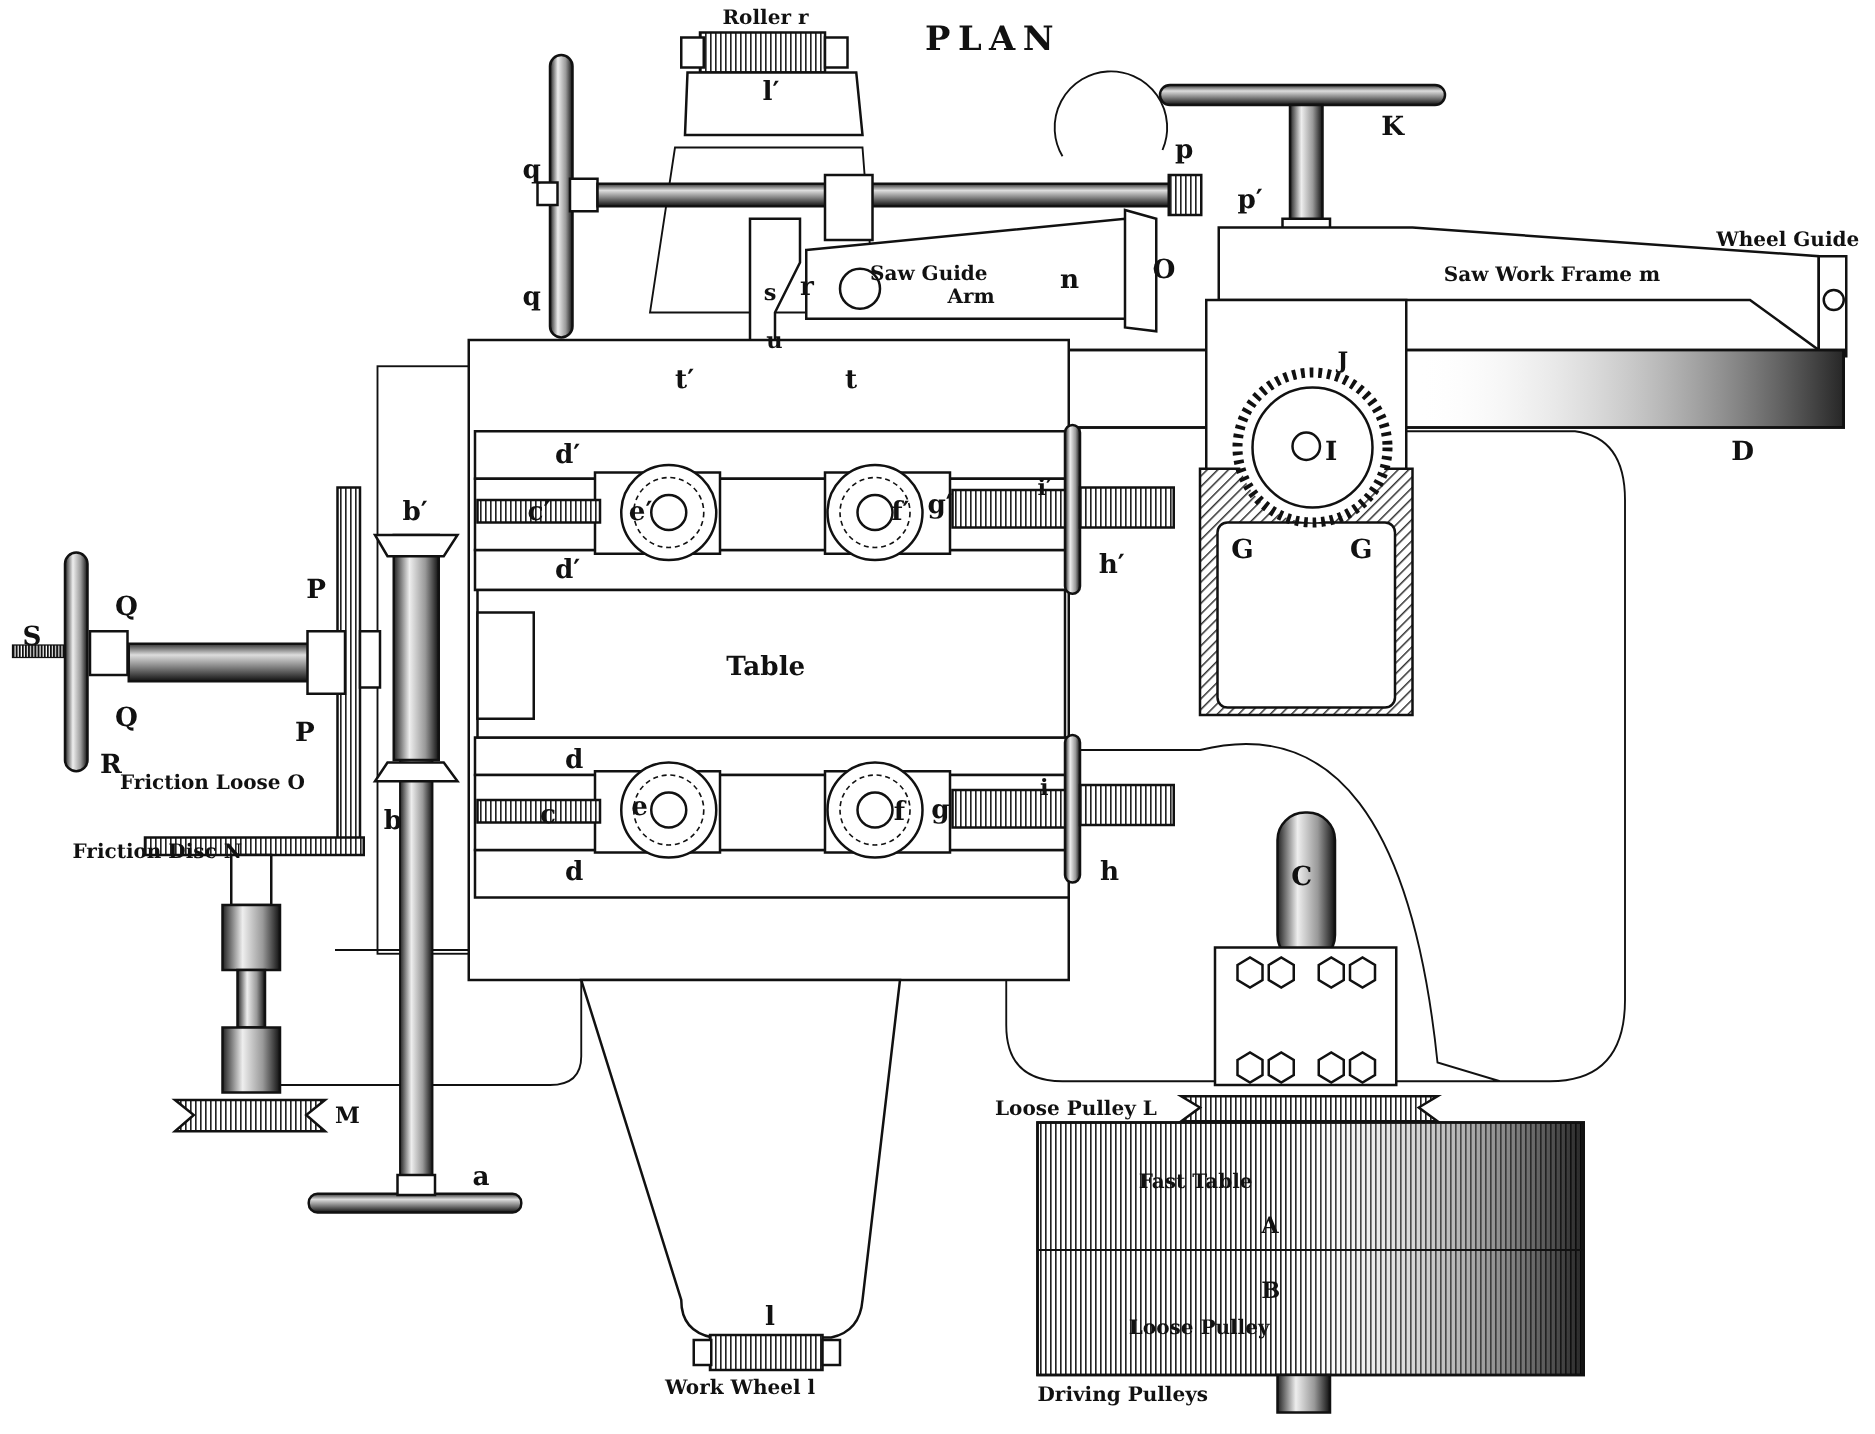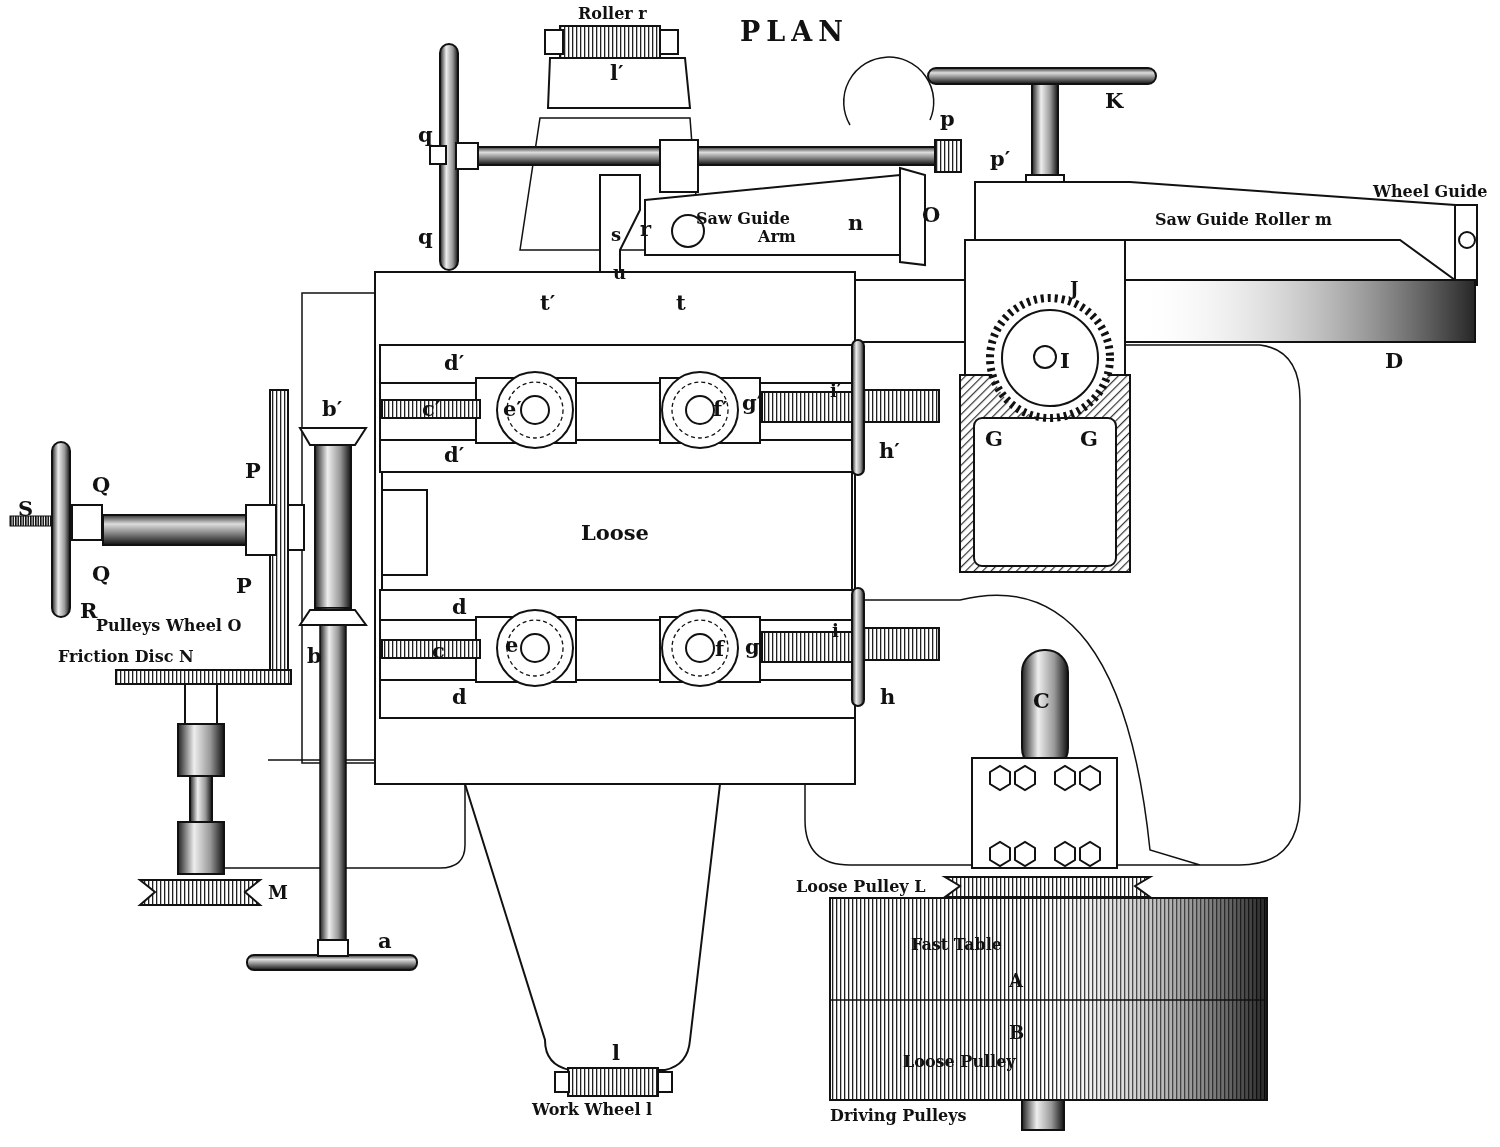--- a/index.html
+++ b/index.html
@@ -220,21 +220,21 @@
 
 <div class="lbl title" style="left:740px;top:18px">PLAN</div>
 <div class="lbl sm" style="left:578px;top:6px">Roller r</div>
 <div class="lbl lg" style="left:610px;top:62px">l′</div>
 <div class="lbl lg" style="left:1105px;top:90px">K</div>
 <div class="lbl lg" style="left:940px;top:108px">p</div>
 <div class="lbl lg" style="left:990px;top:148px">p′</div>
 <div class="lbl lg" style="left:418px;top:124px">q</div>
 <div class="lbl lg" style="left:418px;top:226px">q</div>
 <div class="lbl sm" style="left:1373px;top:184px">Wheel Guide</div>
-<div class="lbl sm" style="left:1155px;top:212px">Saw Guide Roller m</div>
+<div class="lbl sm" style="left:1155px;top:212px">Saw Work Frame m</div>
 <div class="lbl sm" style="left:696px;top:211px">Saw Guide</div>
 <div class="lbl sm" style="left:758px;top:229px">Arm</div>
 <div class="lbl lg" style="left:848px;top:212px">n</div>
 <div class="lbl lg" style="left:922px;top:204px">O</div>
 <div class="lbl lg" style="left:640px;top:218px">r</div>
 <div class="lbl md" style="left:611px;top:226px">s</div>
 <div class="lbl md" style="left:613px;top:264px">u</div>
 <div class="lbl lg" style="left:540px;top:292px">t′</div>
 <div class="lbl lg" style="left:676px;top:292px">t</div>
 <div class="lbl md" style="left:1070px;top:280px">J</div>
@@ -247,39 +247,39 @@
 <div class="lbl lg" style="left:444px;top:444px">d′</div>
 <div class="lbl lg" style="left:422px;top:398px">c′</div>
 <div class="lbl lg" style="left:503px;top:398px">e′</div>
 <div class="lbl lg" style="left:713px;top:398px">f′</div>
 <div class="lbl lg" style="left:742px;top:392px">g′</div>
 <div class="lbl md" style="left:830px;top:382px">i′</div>
 <div class="lbl lg" style="left:879px;top:440px">h′</div>
 <div class="lbl lg" style="left:322px;top:398px">b′</div>
 <div class="lbl lg" style="left:307px;top:645px">b</div>
 
-<div class="lbl lg" style="left:581px;top:522px">Loose</div>
+<div class="lbl lg" style="left:581px;top:522px">Table</div>
 
 <div class="lbl lg" style="left:452px;top:596px">d</div>
 <div class="lbl lg" style="left:452px;top:686px">d</div>
 <div class="lbl lg" style="left:432px;top:640px">c</div>
 <div class="lbl lg" style="left:505px;top:634px">e</div>
 <div class="lbl lg" style="left:715px;top:638px">f</div>
 <div class="lbl lg" style="left:745px;top:636px">g</div>
 <div class="lbl md" style="left:832px;top:622px">i</div>
 <div class="lbl lg" style="left:880px;top:686px">h</div>
 
 <div class="lbl lg" style="left:18px;top:498px">S</div>
 <div class="lbl lg" style="left:92px;top:474px">Q</div>
 <div class="lbl lg" style="left:92px;top:563px">Q</div>
 <div class="lbl lg" style="left:245px;top:460px">P</div>
 <div class="lbl lg" style="left:236px;top:575px">P</div>
 <div class="lbl lg" style="left:80px;top:600px">R</div>
-<div class="lbl sm" style="left:96px;top:618px">Pulleys Wheel O</div>
-<div class="lbl sm" style="left:58px;top:649px">Friction Disc N</div>
+<div class="lbl sm" style="left:96px;top:618px">Friction Loose O</div>
+<div class="lbl sm" style="left:58px;top:673px">Friction Disc N</div>
 <div class="lbl lg" style="left:1033px;top:690px">C</div>
 <div class="lbl md" style="left:268px;top:884px">M</div>
 <div class="lbl lg" style="left:378px;top:930px">a</div>
 
 <div class="lbl sm" style="left:796px;top:879px">Loose Pulley L</div>
 <div class="lbl sm" style="left:911px;top:937px">Fast Table</div>
 <div class="lbl md" style="left:1009px;top:972px">A</div>
 <div class="lbl md" style="left:1009px;top:1024px">B</div>
 <div class="lbl sm" style="left:903px;top:1054px">Loose Pulley</div>
 <div class="lbl sm" style="left:830px;top:1108px">Driving Pulleys</div>

